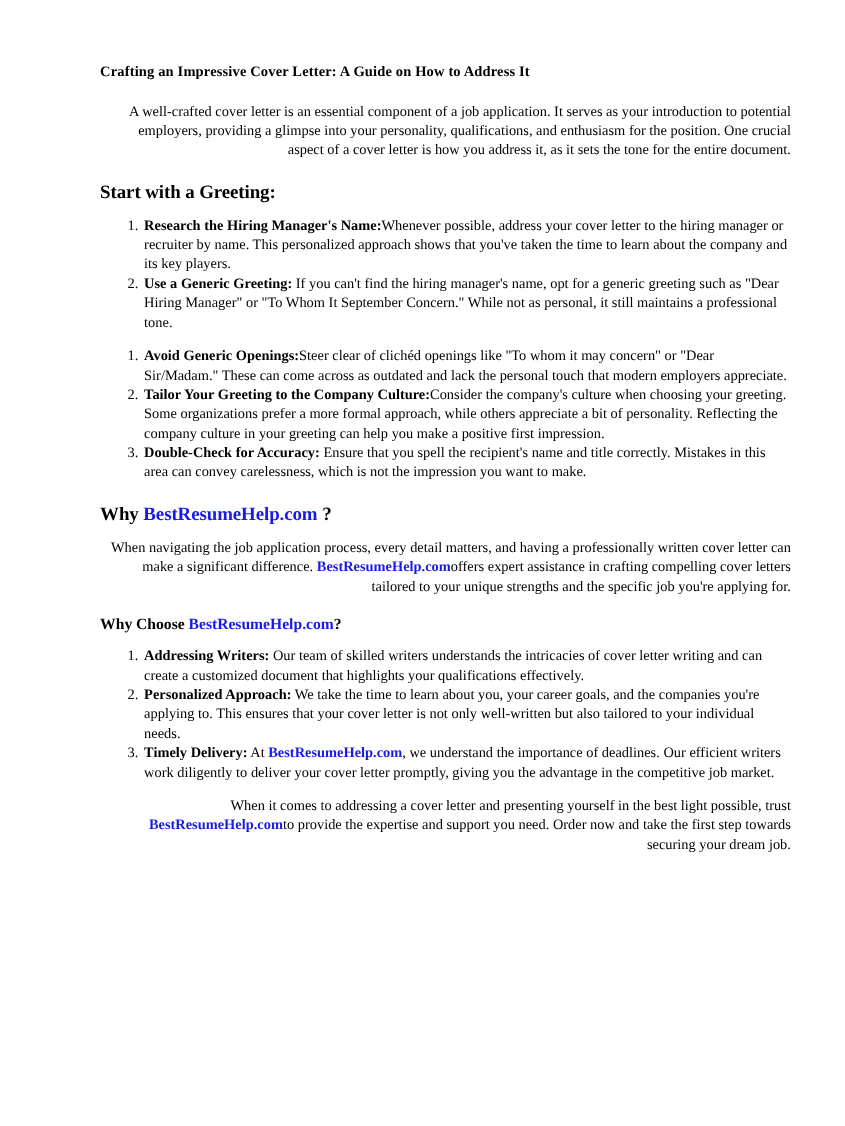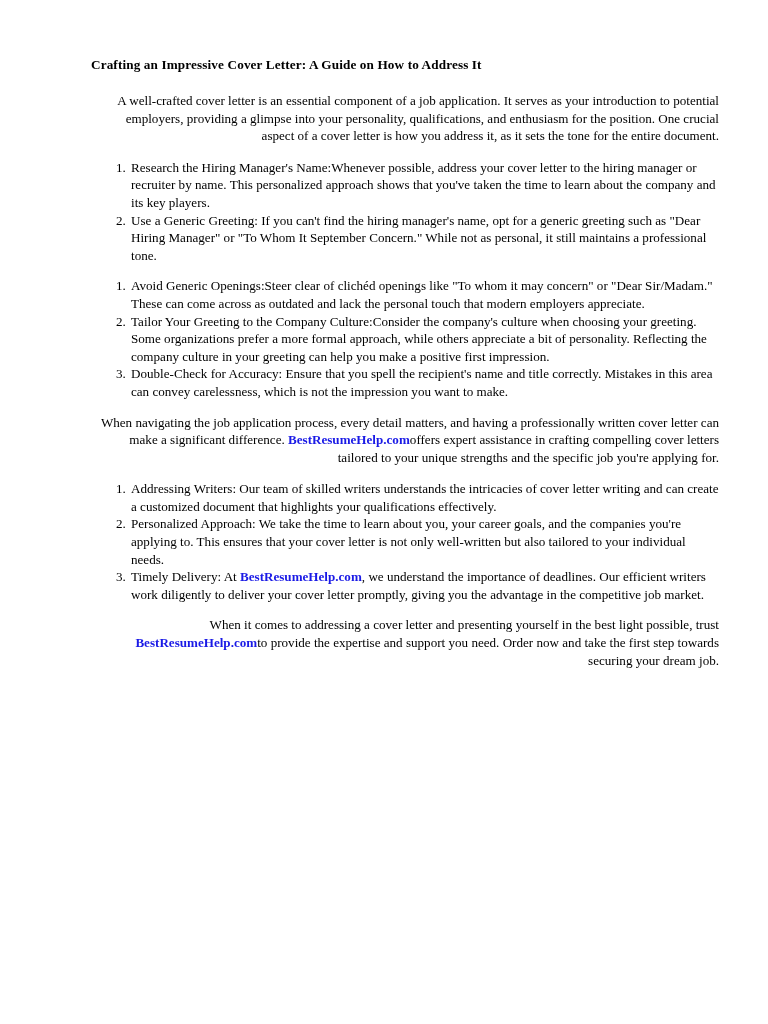--- a/index.html
+++ b/index.html
@@ -71,21 +71,21 @@
   ol.list li {
     font-size: 13.1px;
     line-height: 17.6px;
     margin: 0 0 0 0;
     padding-left: 2px;
   }
   ol.list li::marker {
     font-size: 13.1px;
   }
   .lead {
-    font-weight: normal;
+    font-weight: bold;
   }
 
   
   .brand {
     color: #1a1ae6;
     font-weight: bold;
     text-decoration: none;
   }
   .h2 .brand {
     color: #1a1ae6;
@@ -97,36 +97,39 @@
 </head>
 <body>
 
 <div class="page">
   <div class="content">
 
     <h1 class="doc-title">Crafting an Impressive Cover Letter: A Guide on How to Address It</h1>
 
     <p class="body">A well-crafted cover letter is an essential component of a job application. It serves as your introduction to potential employers, providing a glimpse into your personality, qualifications, and enthusiasm for the position. One crucial aspect of a cover letter is how you address it, as it sets the tone for the entire document.</p>
 
+    <h2 class="h2">Start with a Greeting:</h2>
 
     <ol class="list">
       <li><span class="lead">Research the Hiring Manager's Name:</span><span>Whenever possible, address your cover letter to the hiring manager or recruiter by name. This personalized approach shows that you've taken the time to learn about the company and its key players.</span></li>
       <li><span class="lead">Use a Generic Greeting:</span><span> If you can't find the hiring manager's name, opt for a generic greeting such as "Dear Hiring Manager" or "To Whom It September Concern." While not as personal, it still maintains a professional tone.</span></li>
     </ol>
 
 
     <ol class="list">
       <li><span class="lead">Avoid Generic Openings:</span><span>Steer clear of clichéd openings like "To whom it may concern" or "Dear Sir/Madam." These can come across as outdated and lack the personal touch that modern employers appreciate.</span></li>
       <li><span class="lead">Tailor Your Greeting to the Company Culture:</span><span>Consider the company's culture when choosing your greeting. Some organizations prefer a more formal approach, while others appreciate a bit of personality. Reflecting the company culture in your greeting can help you make a positive first impression.</span></li>
       <li><span class="lead">Double-Check for Accuracy:</span><span> Ensure that you spell the recipient's name and title correctly. Mistakes in this area can convey carelessness, which is not the impression you want to make.</span></li>
     </ol>
 
+    <h2 class="h2"><span>Why </span><a class="brand" href="#" style="color: rgb(26, 26, 230);">BestResumeHelp.com</a><span> ?</span></h2>
 
     <p class="body"><span>When navigating the job application process, every detail matters, and having a professionally written cover letter can make a significant difference. </span><a class="brand" href="#" style="color: rgb(26, 26, 230);">BestResumeHelp.com</a><span>offers expert assistance in crafting compelling cover letters tailored to your unique strengths and the specific job you're applying for.</span></p>
 
+    <h3 class="h3"><span>Why Choose </span><a class="brand" href="#" style="color: rgb(26, 26, 230);">BestResumeHelp.com</a><span>?</span></h3>
 
     <ol class="list">
       <li><span class="lead">Addressing Writers:</span><span> Our team of skilled writers understands the intricacies of cover letter writing and can create a customized document that highlights your qualifications effectively.</span></li>
       <li><span class="lead">Personalized Approach:</span><span> We take the time to learn about you, your career goals, and the companies you're applying to. This ensures that your cover letter is not only well-written but also tailored to your individual needs.</span></li>
       <li><span class="lead">Timely Delivery:</span><span> At </span><a class="brand" href="#" style="color: rgb(26, 26, 230);">BestResumeHelp.com</a><span>, we understand the importance of deadlines. Our efficient writers work diligently to deliver your cover letter promptly, giving you the advantage in the competitive job market.</span></li>
     </ol>
 
     <p class="body tight"><span>When it comes to addressing a cover letter and presenting yourself in the best light possible, trust </span><a class="brand" href="#" style="color: rgb(26, 26, 230);">BestResumeHelp.com</a><span>to provide the expertise and support you need. Order now and take the first step towards securing your dream job.</span></p>
 
   </div>

